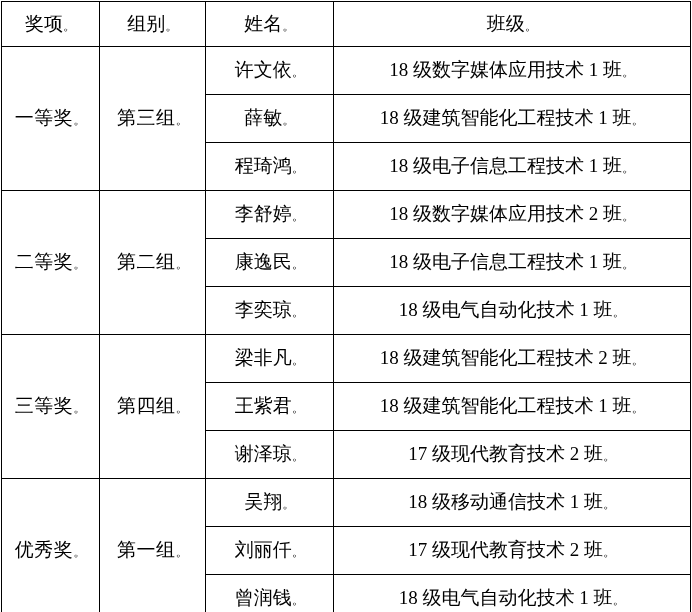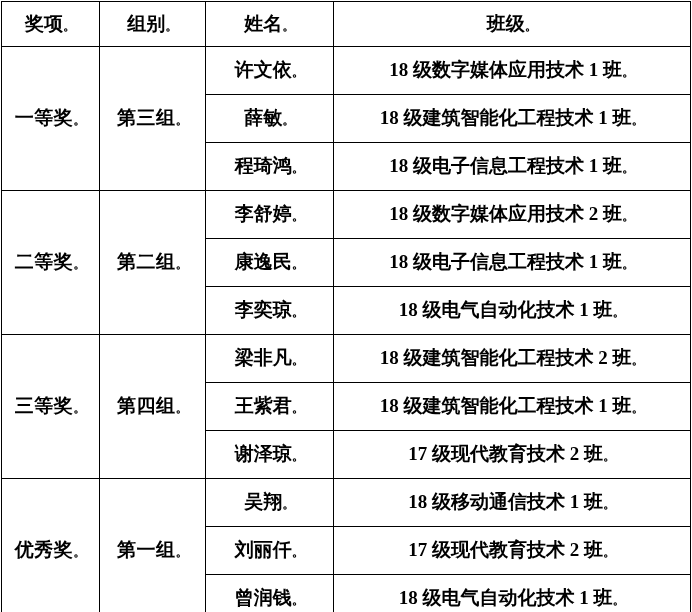--- a/index.html
+++ b/index.html
@@ -35,21 +35,20 @@
   .col-name  { width: 128px; }
   .col-class { width: 356px; }
 
   .header-row td {
     height: 44px;
     font-size: 19px;
   }
   .cell-inner {
     display: block;
     padding: 0 2px;
-    font-weight: bold;
   }
   .pmark {
     font-size: 13px;
     vertical-align: baseline;
     letter-spacing: 0;
   }
   .award-cell, .group-cell {
     letter-spacing: 0.5px;
   }
 </style>

